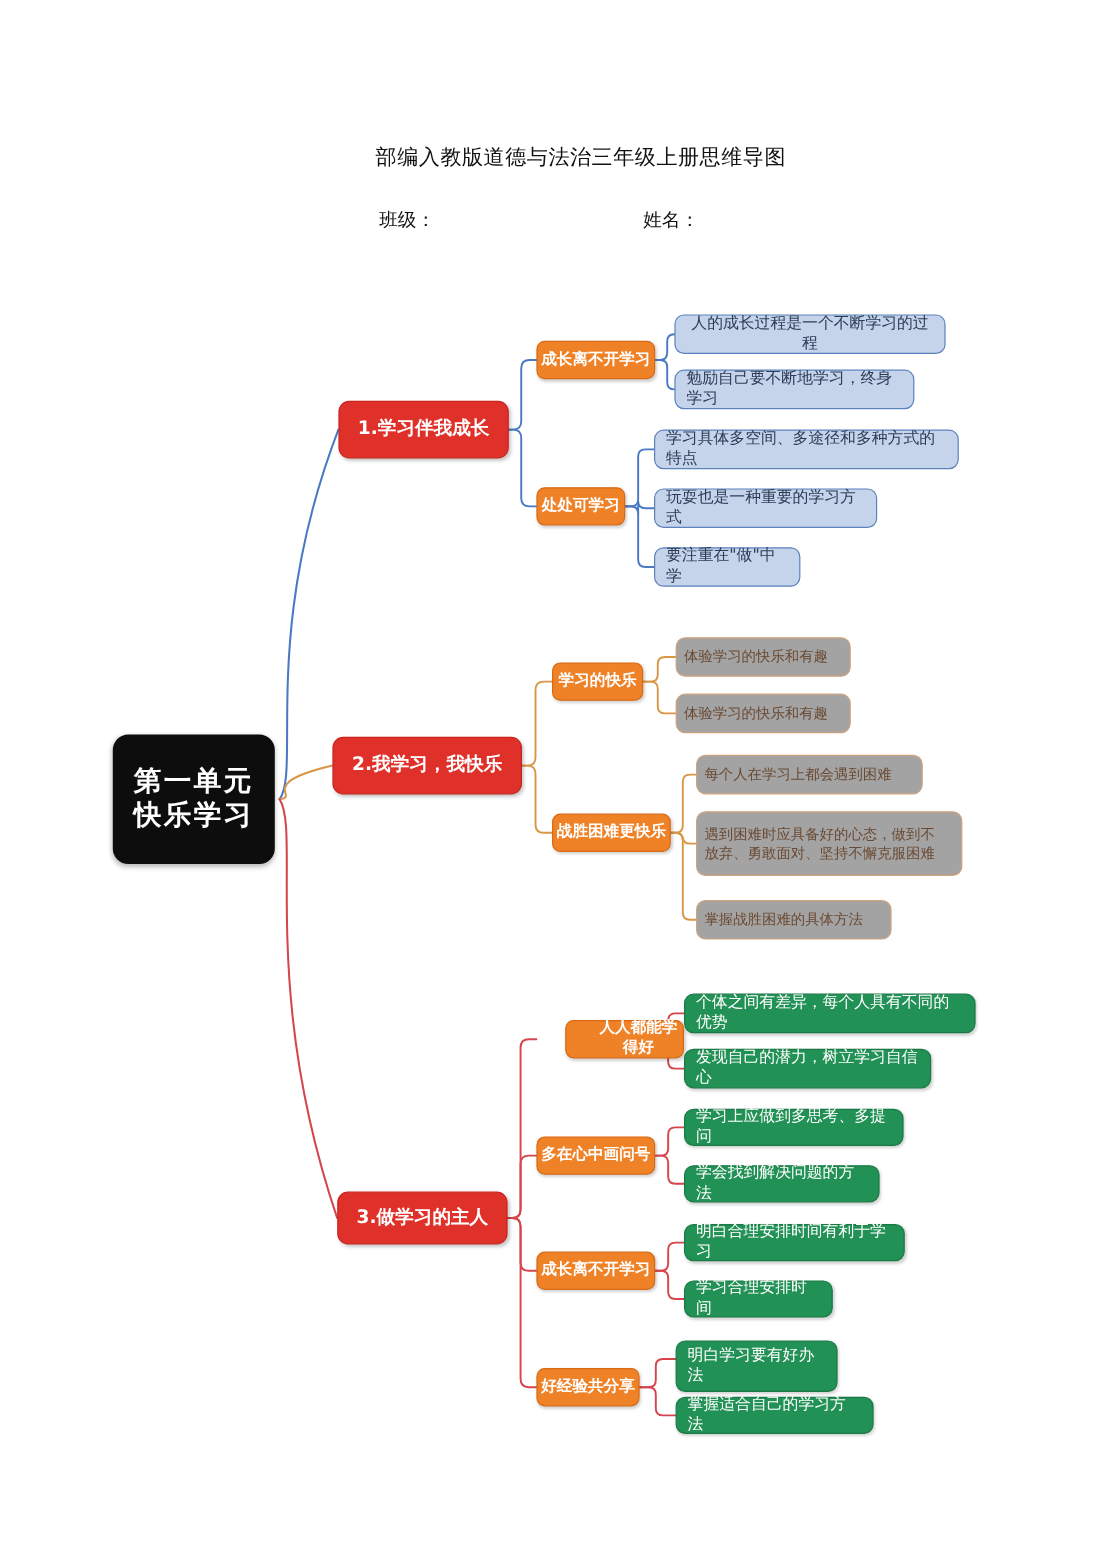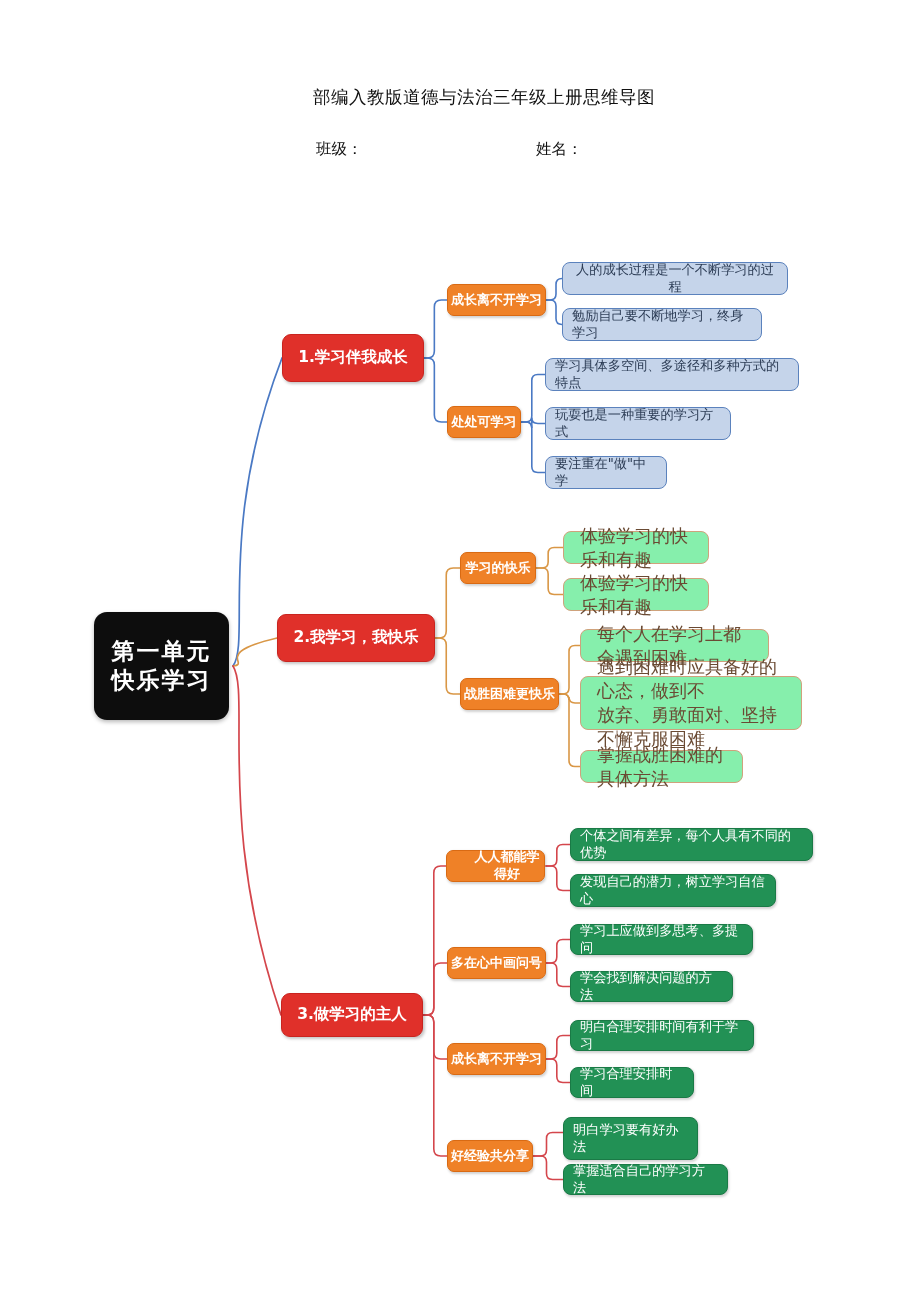--- a/index.html
+++ b/index.html
@@ -20,21 +20,21 @@
   #doc-header {
     position: absolute;
     left: 0;
     top: 0;
     width: 920px;
   }
   .hdr-line1 {
     text-align: center;
     font-size: 17.5px;
     letter-spacing: 0.5px;
-    margin-top: 85px;
+    margin-top: 119px;
     color: #111;
     padding-left: 48px;
   }
   .hdr-line2 {
     text-align: center;
     font-size: 16.5px;
     letter-spacing: 0.5px;
     margin-top: 27px;
     color: #111;
   }
@@ -119,26 +119,26 @@
     background: #c5d4ea;
     color: #2c3c55;
     border: 1.4px solid #5b82bd;
     border-radius: 8px;
     font-size: 13.2px;
     padding: 0 9px;
   }
 
   
   .node-l3.peach {
-    background: #86efac;
+    background: #a3a3a3;
     color: #6a4a33;
     border: 1.4px solid #cfa27c;
     border-radius: 8px;
-    font-size: 18px;
-    padding: 0 16px;
+    font-size: 12px;
+    padding: 0 6px;
   }
 
   
   .node-l3.green {
     background: #229155;
     color: #ffffff;
     border: 1.4px solid #1a7a46;
     border-radius: 8px;
     font-size: 13.2px;
     padding: 0 9px;
@@ -207,21 +207,21 @@
       <div class="node node-l1" style="left: 277px; top: 614px; width: 158px; height: 48px;">2.我学习，我快乐</div>
       <div class="node node-l2" style="left: 460px; top: 552px; width: 76px; height: 32px;">学习的快乐</div>
       <div class="node node-l3 peach" style="left: 563px; top: 531px; width: 146px; height: 33px;">体验学习的快乐和有趣</div>
       <div class="node node-l3 peach" style="left: 563px; top: 578px; width: 146px; height: 33px;">体验学习的快乐和有趣</div>
       <div class="node node-l2" style="left: 460px; top: 678px; width: 99px; height: 32px;">战胜困难更快乐</div>
       <div class="node node-l3 peach" style="left: 580px; top: 629px; width: 189px; height: 33px;">每个人在学习上都会遇到困难</div>
       <div class="node node-l3 peach two-line" style="left: 580px; top: 676px; width: 222px; height: 54px;">遇到困难时应具备好的心态，做到不
 放弃、勇敢面对、坚持不懈克服困难</div>
       <div class="node node-l3 peach" style="left: 580px; top: 750px; width: 163px; height: 33px;">掌握战胜困难的具体方法</div>
       <div class="node node-l1" style="left: 281px; top: 993px; width: 142px; height: 44px;">3.做学习的主人</div>
-      <div class="node node-l2" style="left: 446px; top: 850px; width: 99px; height: 32px; padding-left: 23px;">人人都能学得好</div>
+      <div class="node node-l2" style="left: 471px; top: 850px; width: 99px; height: 32px; padding-left: 23px;">人人都能学得好</div>
       <div class="node node-l3 green" style="left: 570px; top: 828px; width: 243px; height: 33px;">个体之间有差异，每个人具有不同的优势</div>
       <div class="node node-l3 green" style="left: 570px; top: 874px; width: 206px; height: 33px;">发现自己的潜力，树立学习自信心</div>
       <div class="node node-l2" style="left: 447px; top: 947px; width: 99px; height: 32px;">多在心中画问号</div>
       <div class="node node-l3 green" style="left: 570px; top: 924px; width: 183px; height: 31px;">学习上应做到多思考、多提问</div>
       <div class="node node-l3 green" style="left: 570px; top: 971px; width: 163px; height: 31px;">学会找到解决问题的方法</div>
       <div class="node node-l2" style="left: 447px; top: 1043px; width: 99px; height: 32px;">成长离不开学习</div>
       <div class="node node-l3 green" style="left: 570px; top: 1020px; width: 184px; height: 31px;">明白合理安排时间有利于学习</div>
       <div class="node node-l3 green" style="left: 570px; top: 1067px; width: 124px; height: 31px;">学习合理安排时间</div>
       <div class="node node-l2" style="left: 447px; top: 1140px; width: 86px; height: 32px;">好经验共分享</div>
       <div class="node node-l3 green" style="left: 563px; top: 1117px; width: 135px; height: 43px;">明白学习要有好办法</div>

